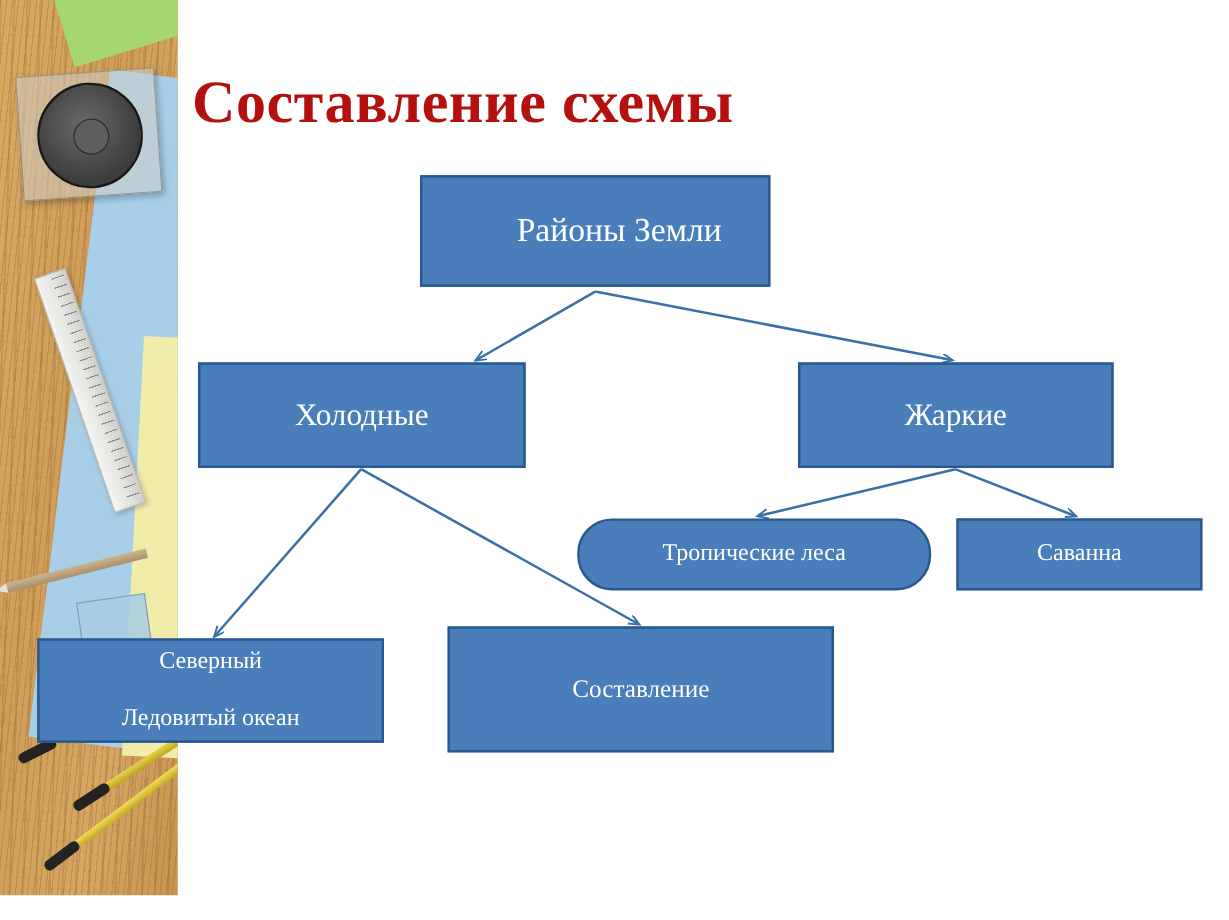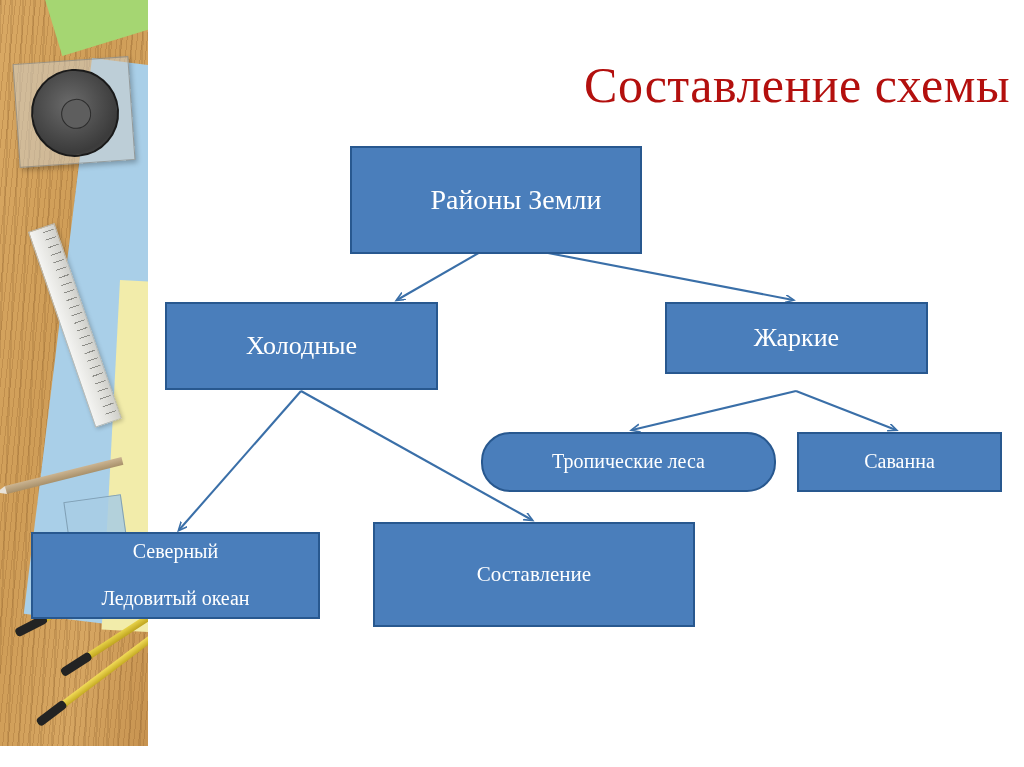--- a/index.html
+++ b/index.html
@@ -163,47 +163,47 @@
     border: 1px solid rgba(110,140,160,.7);
     transform: rotate(-8deg);
   }
 
   
   #title {
     position: absolute;
     left: 160px;
     top: 58px;
     width: 850px;
-    text-align: right;
+    text-align: left;
     font-size: 50px;
     line-height: 1.1;
-    font-weight: normal;
+    font-weight: bold;
     color: #b3100e;
     letter-spacing: 0.5px;
   }
 
   
   .node {
     position: absolute;
     box-sizing: border-box;
     background: #4a7ebb;
     border: 2px solid #28588f;
     color: #ffffff;
     display: flex;
     align-items: center;
     justify-content: center;
     text-align: center;
     line-height: 1.18;
     z-index: 4;
   }
   .node span { display: block; padding: 0 6px; }
 
-  #node-root       { left: 350px; top: 146px; width: 292px; height: 108px;  font-size: 28px; padding-left: 40px; }
+  #node-root       { left: 350px; top: 146px; width: 292px; height: 93px;  font-size: 28px; padding-left: 40px; }
   #node-cold       { left: 165px; top: 302px; width: 273px; height: 88px;  font-size: 26px; text-align: center; }
-  #node-hot        { left: 665px; top: 302px; width: 263px; height: 72px;  font-size: 26px; justify-content: center; }
+  #node-hot        { left: 665px; top: 302px; width: 263px; height: 88px;  font-size: 26px; justify-content: center; }
   #node-rainforest { left: 481px; top: 432px; width: 295px; height: 60px;  font-size: 20px; border-radius: 29px; }
   #node-savanna    { left: 797px; top: 432px; width: 205px; height: 60px;  font-size: 20px; }
   #node-arctic     { left: 31px;  top: 532px; width: 289px; height: 87px;  font-size: 20px; }
   #node-antarctica { left: 373px; top: 522px; width: 322px; height: 105px; font-size: 21px; }
 
   
   #connectors {
     position: absolute;
     left: 0; top: 0;
     width: 1024px; height: 767px;

